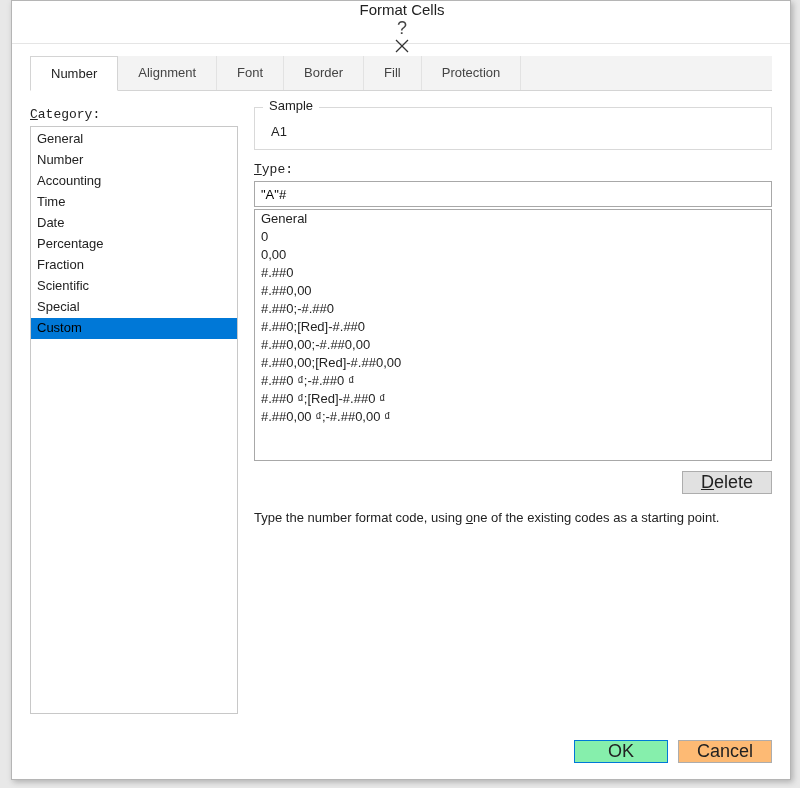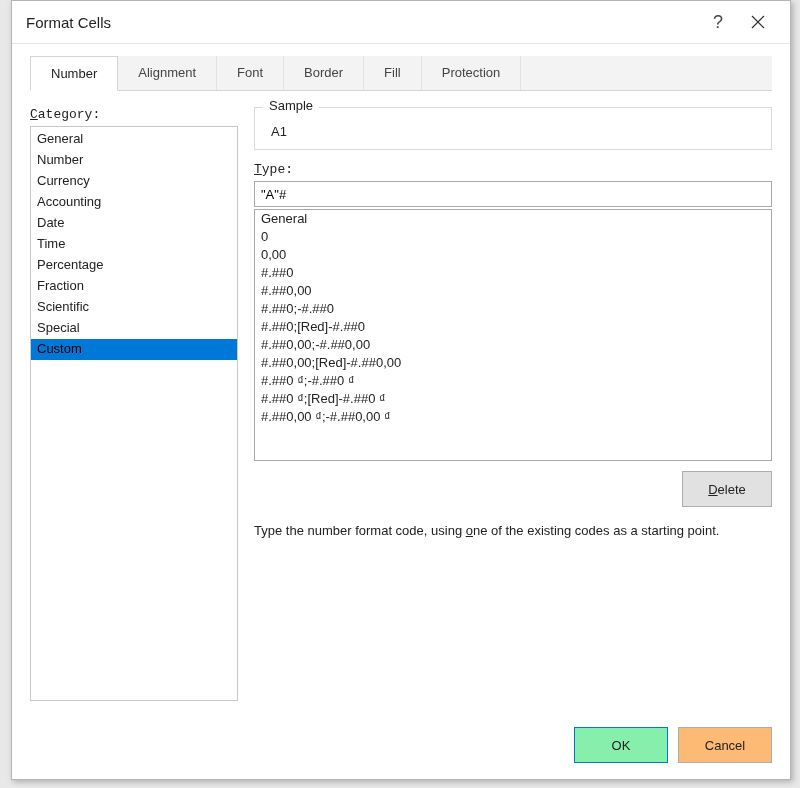--- a/index.html
+++ b/index.html
@@ -24,20 +24,21 @@
     box-shadow: 2px 2px 6px rgba(0,0,0,0.25);
     display: flex;
     flex-direction: column;
   }
   .titlebar {
     display: flex;
     align-items: center;
     height: 42px;
     padding: 0 12px 0 14px;
     border-bottom: 1px solid #e5e5e5;
+    flex-direction: column;
   }
   .titlebar .title {
     flex: 1;
     font-size: 15px;
   }
   .titlebar .tbtn {
     width: 40px;
     height: 40px;
     display: flex;
     align-items: center;
@@ -155,25 +156,25 @@
     padding: 1px 6px 2px 6px;
     white-space: nowrap;
   }
   .delete-row {
     display: flex;
     justify-content: flex-end;
     margin-top: 10px;
   }
   .btn {
     min-width: 90px;
-    height: 36px;
+    height: 23px;
     background: #e1e1e1;
     border: 1px solid #adadad;
     font-family: inherit;
-    font-size: 13px;
+    font-size: 18px;
     padding: 0 12px;
     color: #222;
   }
   .hint {
     margin-top: 16px;
   }
   .footer {
     display: flex;
     justify-content: flex-end;
     gap: 10px;
@@ -223,24 +224,23 @@
       <div class="tab">Protection</div>
     </div>
 
     <div class="pane">
 
       <div class="left">
         <div class="label"><span class="underline">C</span><span>ategory:</span></div>
         <div class="listbox" id="category-list">
             <div class="item">General</div>
             <div class="item">Number</div>
-            <div class="item">Currency</div>
             <div class="item">Accounting</div>
+            <div class="item">Time</div>
             <div class="item">Date</div>
-            <div class="item">Time</div>
             <div class="item">Percentage</div>
             <div class="item">Fraction</div>
             <div class="item">Scientific</div>
             <div class="item">Special</div>
             <div class="item selected">Custom</div>
           </div>
       </div>
 
       <div class="right">
 

